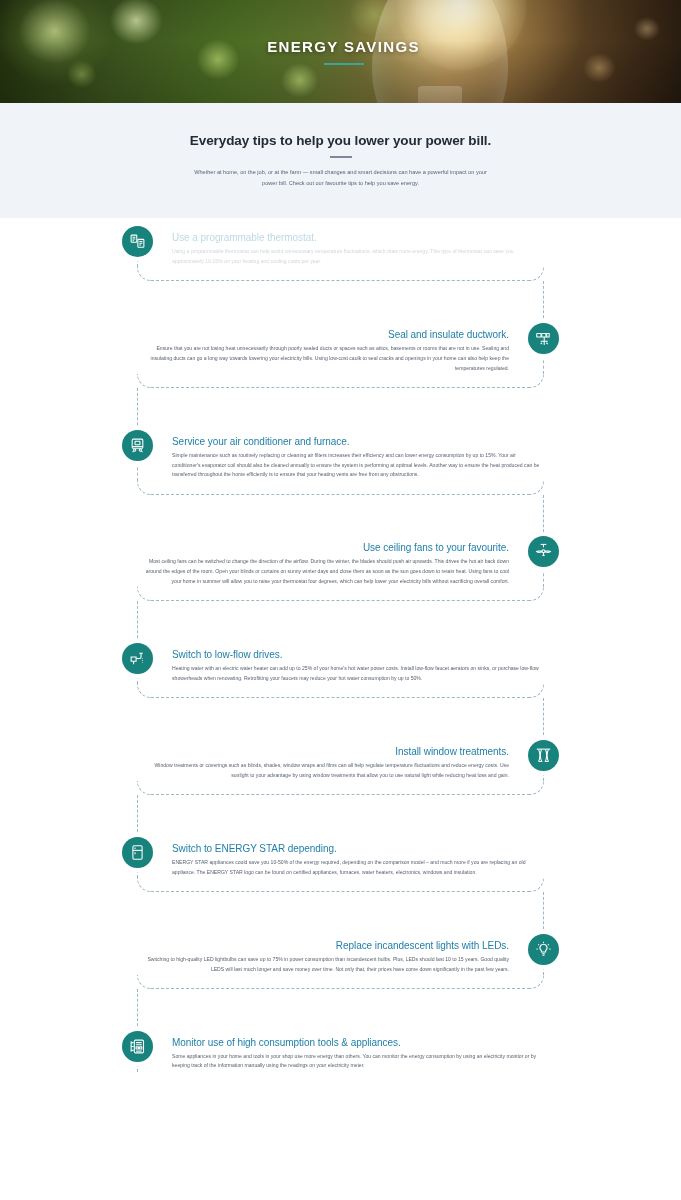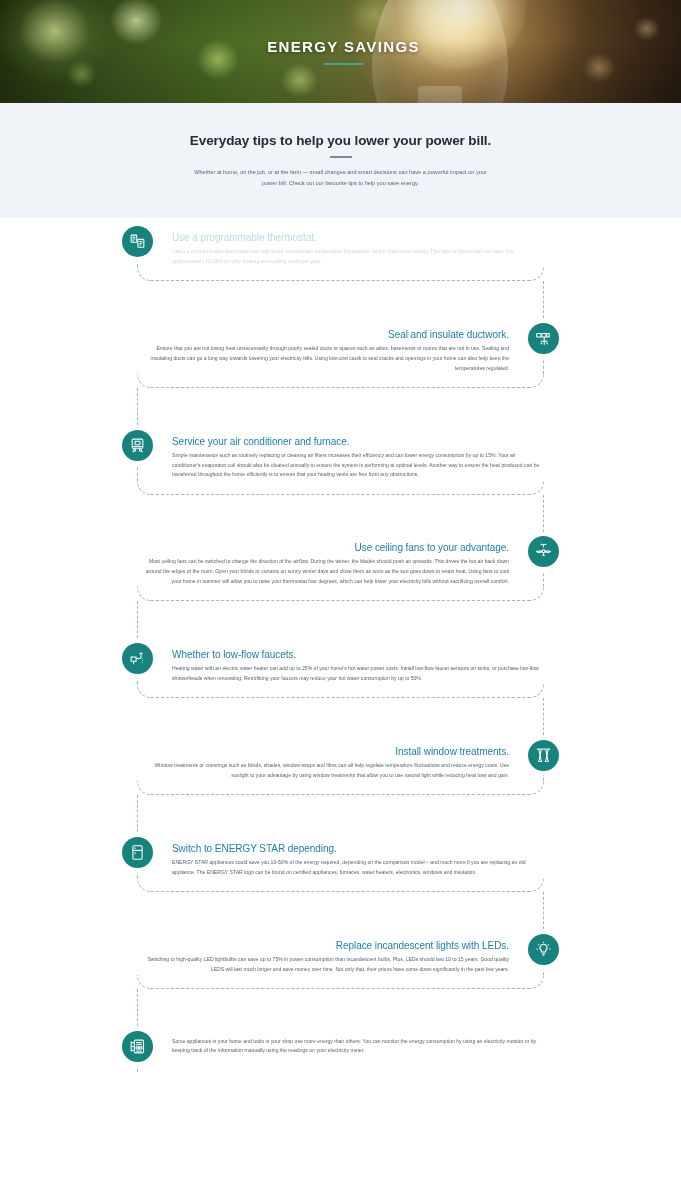--- a/index.html
+++ b/index.html
@@ -321,21 +321,21 @@
           <svg viewBox="0 0 24 24" fill="none" stroke="#fff" stroke-width="1.5">
             <path d="M12 2v4"></path>
             <path d="M8 2h8"></path>
             <circle cx="12" cy="11.5" r="2"></circle>
             <path d="M10 11.5C7 11.5 3 10.5 2 12c1 1.5 5 1.3 8 0.6"></path>
             <path d="M14 11.5c3 0 7-1 8 0.5-1 1.5-5 1.3-8 0.6"></path>
             <path d="M12 13.5v3.2M10.4 17.5h3.2"></path>
           </svg>
         </div>
         <div class="tip-body">
-          <h3 class="tip-title">Use ceiling fans to your advantage.</h3>
+          <h3 class="tip-title">Use ceiling fans to your favourite.</h3>
           <p class="tip-text">Most ceiling fans can be switched to change the direction of the airflow. During the winter, the blades should push air upwards. This drives the hot air back down around the edges of the room. Open your blinds or curtains on sunny winter days and close them as soon as the sun goes down to retain heat. Using fans to cool your home in summer will allow you to raise your thermostat four degrees, which can help lower your electricity bills without sacrificing overall comfort.</p>
         </div>
       </div>
       <div class="tip-gap"></div>
     </section>
     <section class="tip left">
       <div class="track">
         <div class="track-seg" style="left: 0px; top: 16px; height: 25px; border-left-width: 1px; border-color: rgb(159, 183, 196);"></div>
         <div class="track-seg" style="left: 0px; top: 41px; width: 14px; height: 14px; border-bottom-width: 1px; border-left-width: 1px; border-radius: 0px 0px 0px 14px; border-color: rgb(159, 183, 196);"></div>
         <div class="track-seg" style="left: 14px; right: 14px; top: 54px; border-top-width: 1px; border-color: rgb(159, 183, 196);"></div>
@@ -347,21 +347,21 @@
           <svg viewBox="0 0 24 24" fill="none" stroke="#fff" stroke-width="1.5">
             <path d="M3 10h7v6H3z"></path>
             <path d="M10 12h5a2 2 0 0 0 2-2V7"></path>
             <path d="M14.6 4.6h4.8"></path>
             <path d="M17 7V4.6"></path>
             <path d="M6.5 16v4"></path>
             <path d="M19 11.5v1M19 14.5v1M19 17.5v1"></path>
           </svg>
         </div>
         <div class="tip-body">
-          <h3 class="tip-title">Whether to low-flow faucets.</h3>
+          <h3 class="tip-title">Switch to low-flow drives.</h3>
           <p class="tip-text">Heating water with an electric water heater can add up to 25% of your home's hot water power costs. Install low-flow faucet aerators on sinks, or purchase low-flow showerheads when renovating. Retrofitting your faucets may reduce your hot water consumption by up to 50%.</p>
         </div>
       </div>
       <div class="tip-gap"></div>
     </section>
     <section class="tip right">
       <div class="track">
         <div class="track-seg" style="right: 0px; top: 16px; height: 25px; border-left-width: 1px; border-color: rgb(159, 183, 196);"></div>
         <div class="track-seg" style="right: 0px; top: 41px; width: 14px; height: 14px; border-bottom-width: 1px; border-right-width: 1px; border-radius: 0px 0px 14px; border-color: rgb(159, 183, 196);"></div>
         <div class="track-seg" style="left: 14px; right: 14px; top: 54px; border-top-width: 1px; border-color: rgb(159, 183, 196);"></div>
@@ -439,17 +439,18 @@
             <path d="M3 4.5v15"></path>
             <path d="M3 6.5h3.5M3 12h3.5M3 17.5h3.5"></path>
             <rect x="7.5" y="3" width="13" height="18" rx="1.6"></rect>
             <path d="M10 6.5h8M10 9.5h8"></path>
             <rect x="10" y="12.5" width="3.4" height="3" rx="0.5"></rect>
             <rect x="14.8" y="12.5" width="3.4" height="3" rx="0.5"></rect>
             <path d="M10 18.5h8"></path>
           </svg>
         </div>
         <div class="tip-body">
+          <h3 class="tip-title">Monitor use of high consumption tools &amp; appliances.</h3>
           <p class="tip-text">Some appliances in your home and tools in your shop use more energy than others. You can monitor the energy consumption by using an electricity monitor or by keeping track of the information manually using the readings on your electricity meter.</p>
         </div>
       </div>
     </section>
   </main>
 
 </body></html>

